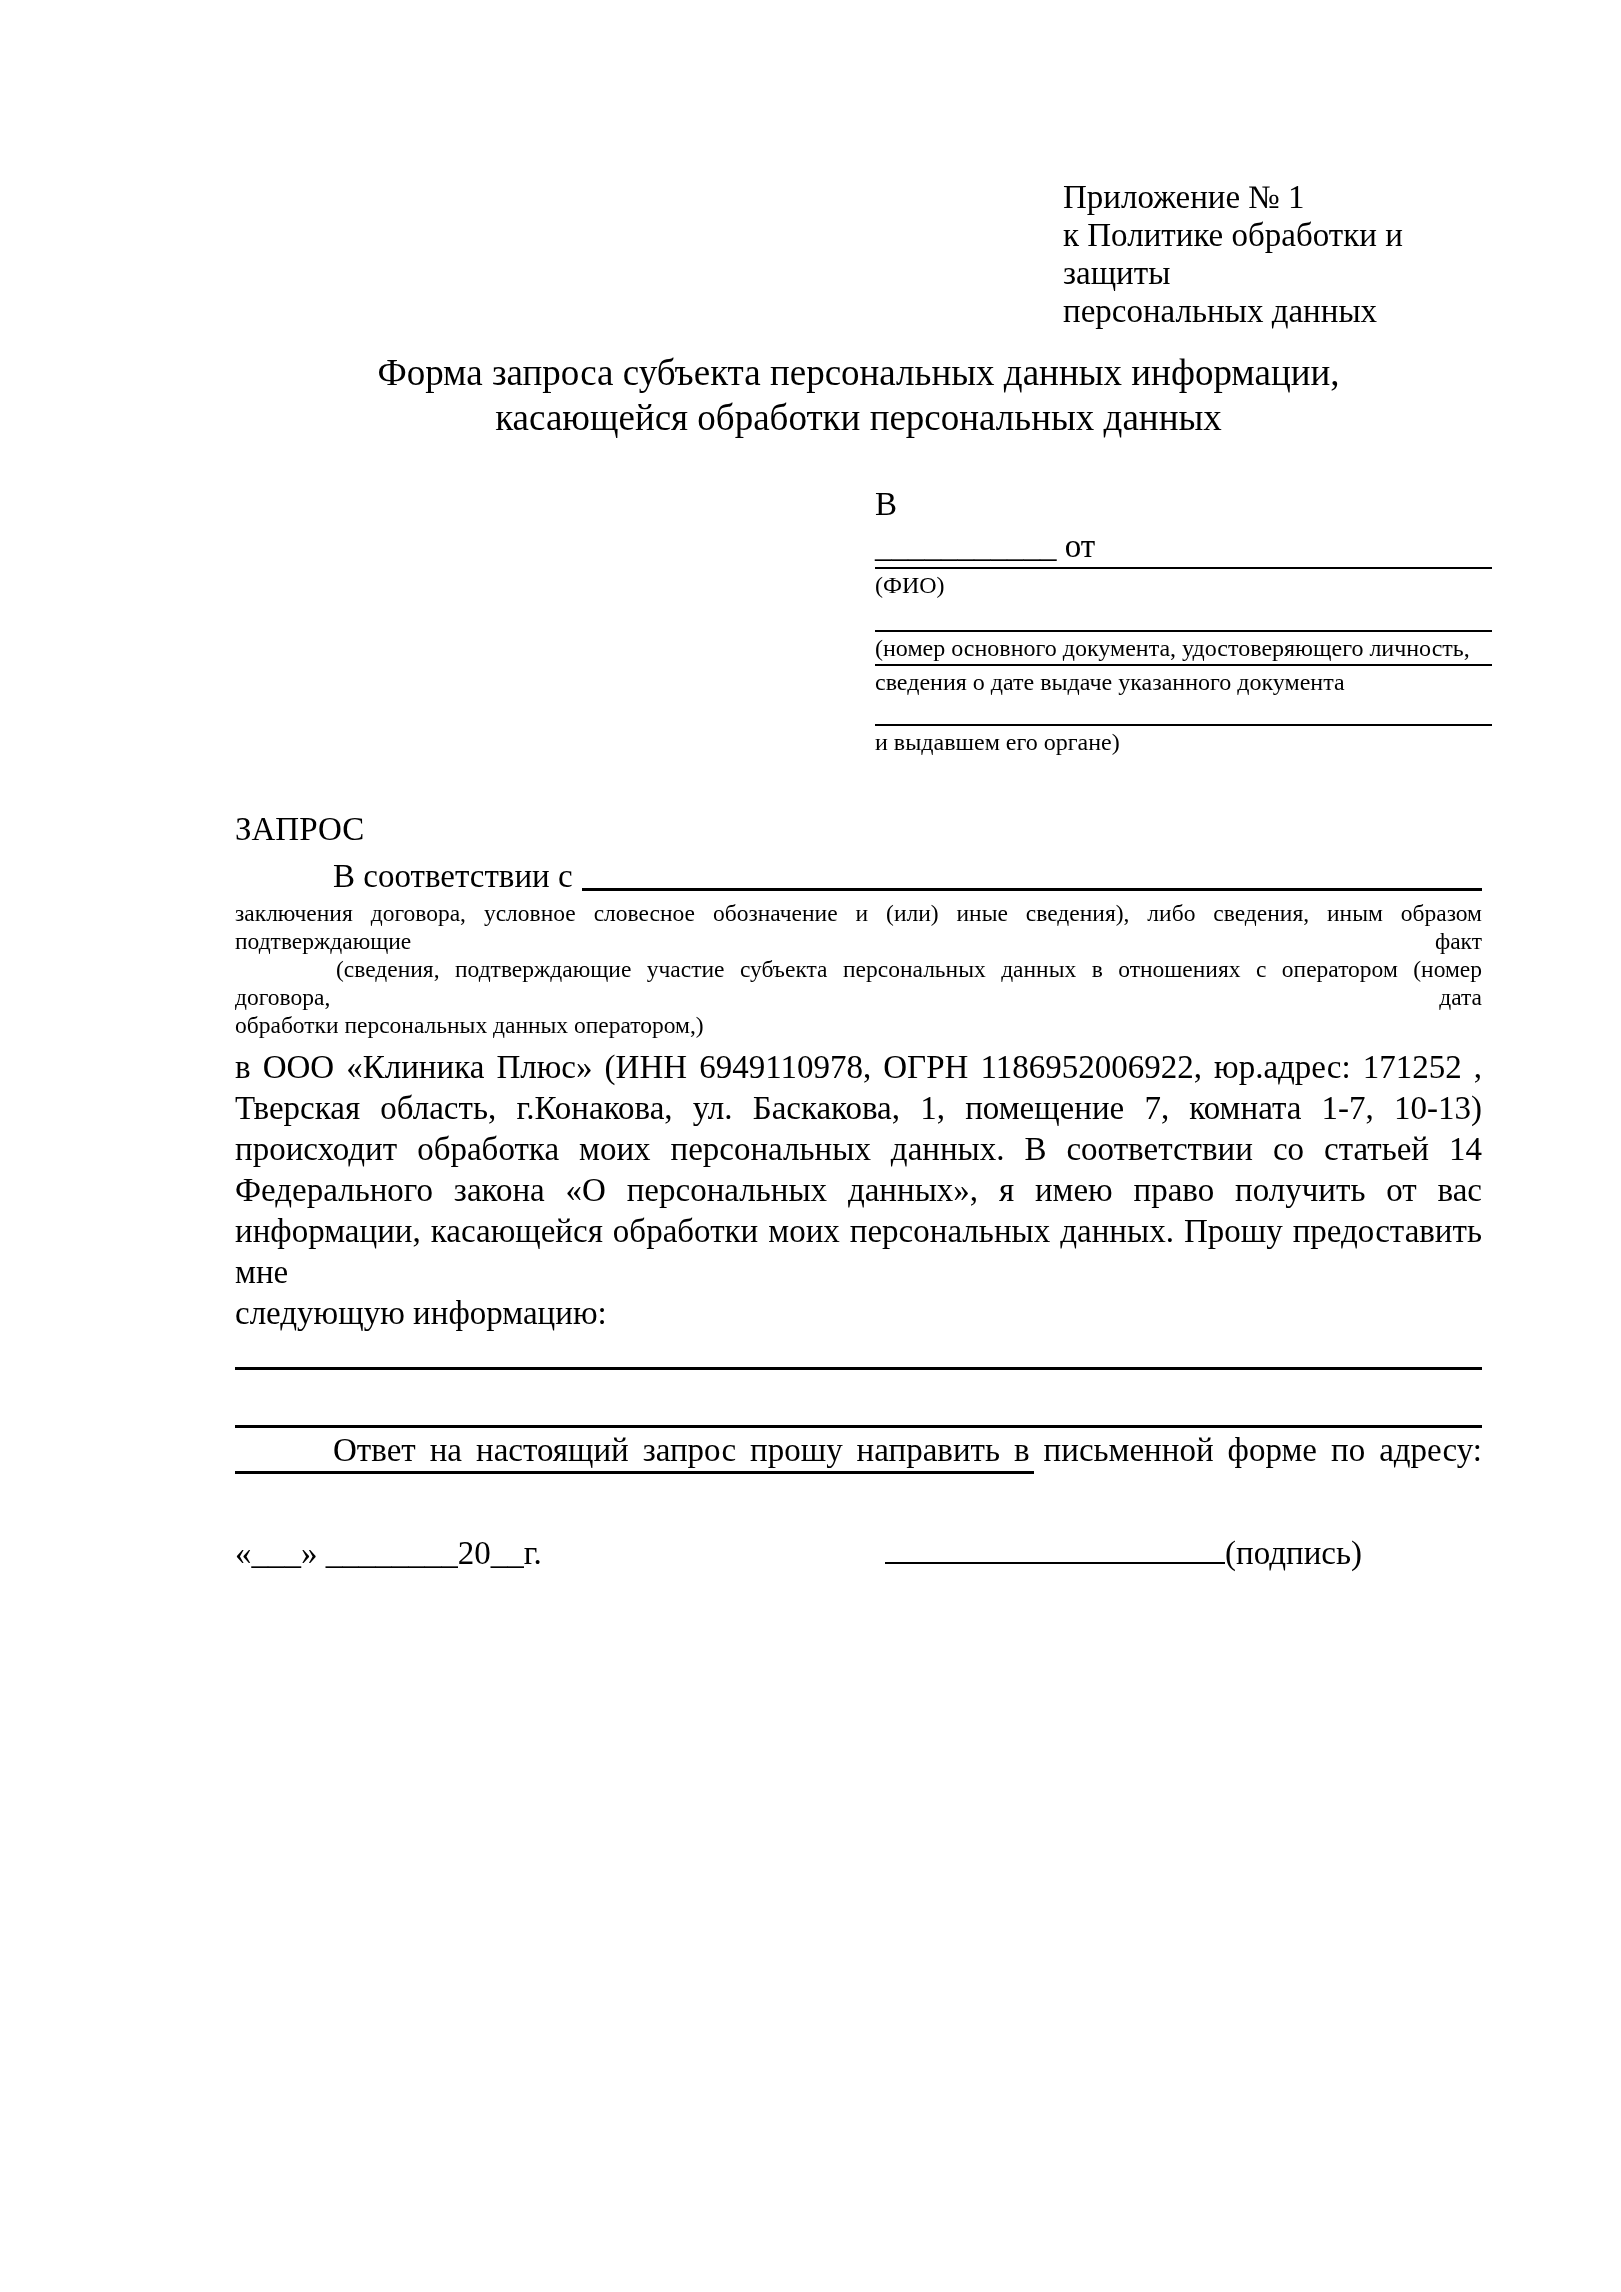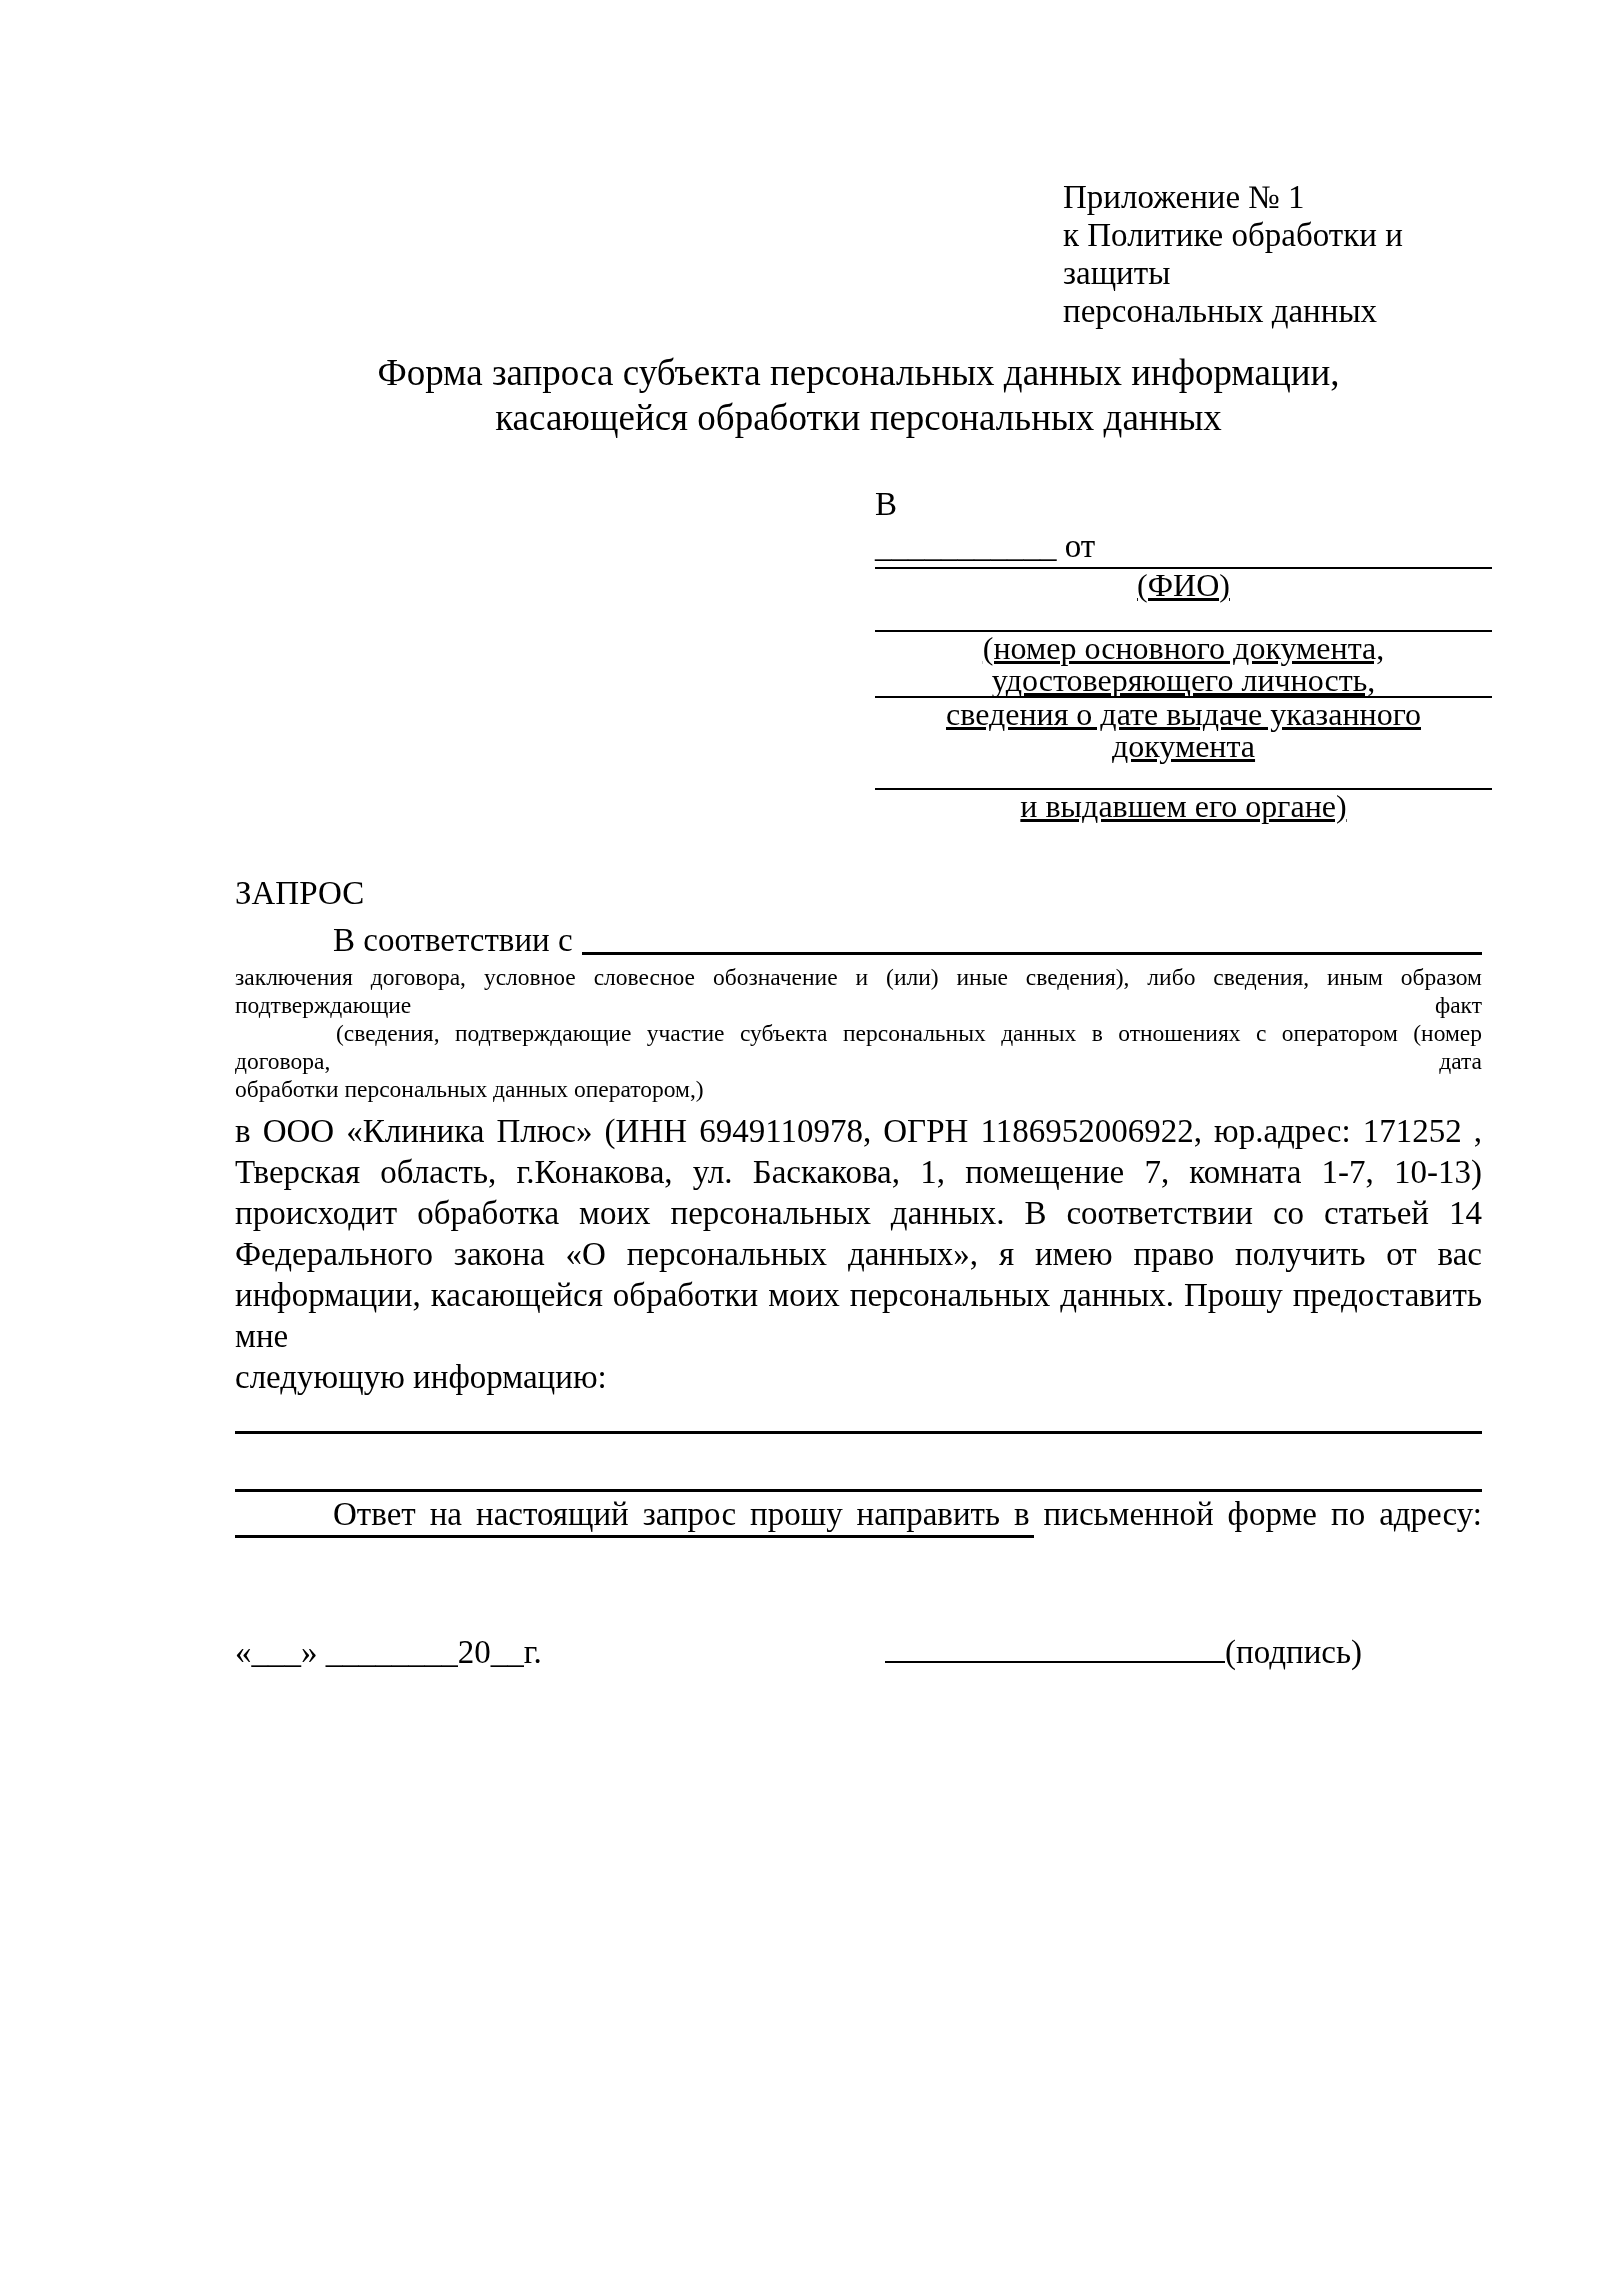--- a/index.html
+++ b/index.html
@@ -24,21 +24,21 @@
     margin-top: 19.6px;
     text-align: center;
     font-weight: 400;
     font-size: 37px;
     line-height: 45px;
   }
 
   
   .addressee { margin-top: 43px; margin-left: 640px; width: 617px; line-height: 42px; }
   .addr-rule { border-top: 2.9px solid #000; height: 0; }
-  .addr-caption { font-size: 32px; line-height: 32px; text-align: center; text-decoration: underline; }
+  .addr-caption { font-size: 24px; line-height: 32px; text-align: left; }
   .f2 { margin-top: 29px; }
   .f3 { }
   .f4 { margin-top: 26.5px; }
 
   .request-heading { margin-top: 51px; text-align: left; line-height: 41px; }
 
   
   .accordance { margin-top: 5.9px; display: flex; line-height: 41px; padding-left: 98px; }
   .acc-prefix { white-space: pre; }
   .acc-blank { flex: 1; border-bottom: 3.9px solid #000; margin-bottom: 5.9px; margin-left: 9.8px; }
@@ -54,21 +54,21 @@
 
   .rule { border-top: 3.9px solid #000; height: 0; }
   .rule-1 { margin-top: 33px; }
   .rule-2 { margin-top: 55px; }
 
   .reply-line1 { margin-top: 2px; line-height: 41px; text-indent: 98px; }
   .reply-row { display: flex; line-height: 41px; }
   .addr-blank { width: 799px; border-bottom: 3.9px solid #000; margin-bottom: 4.9px; }
   .reply-suffix { flex: 1; }
 
-  .sign-row { margin-top: 89px; display: flex; align-items: flex-end; line-height: 41px; padding-right: 120px; }
+  .sign-row { margin-top: 54px; display: flex; align-items: flex-end; line-height: 41px; padding-right: 120px; }
   .sign-date { white-space: pre; }
   .sign-group { margin-left: auto; white-space: nowrap; }
   .sign-blank { display: inline-block; width: 340px; height: 5.9px; border-bottom: 2.9px solid #000; }
 </style>
 </head>
 <body>
 
 <div class="page">
 
   <div class="appendix">

